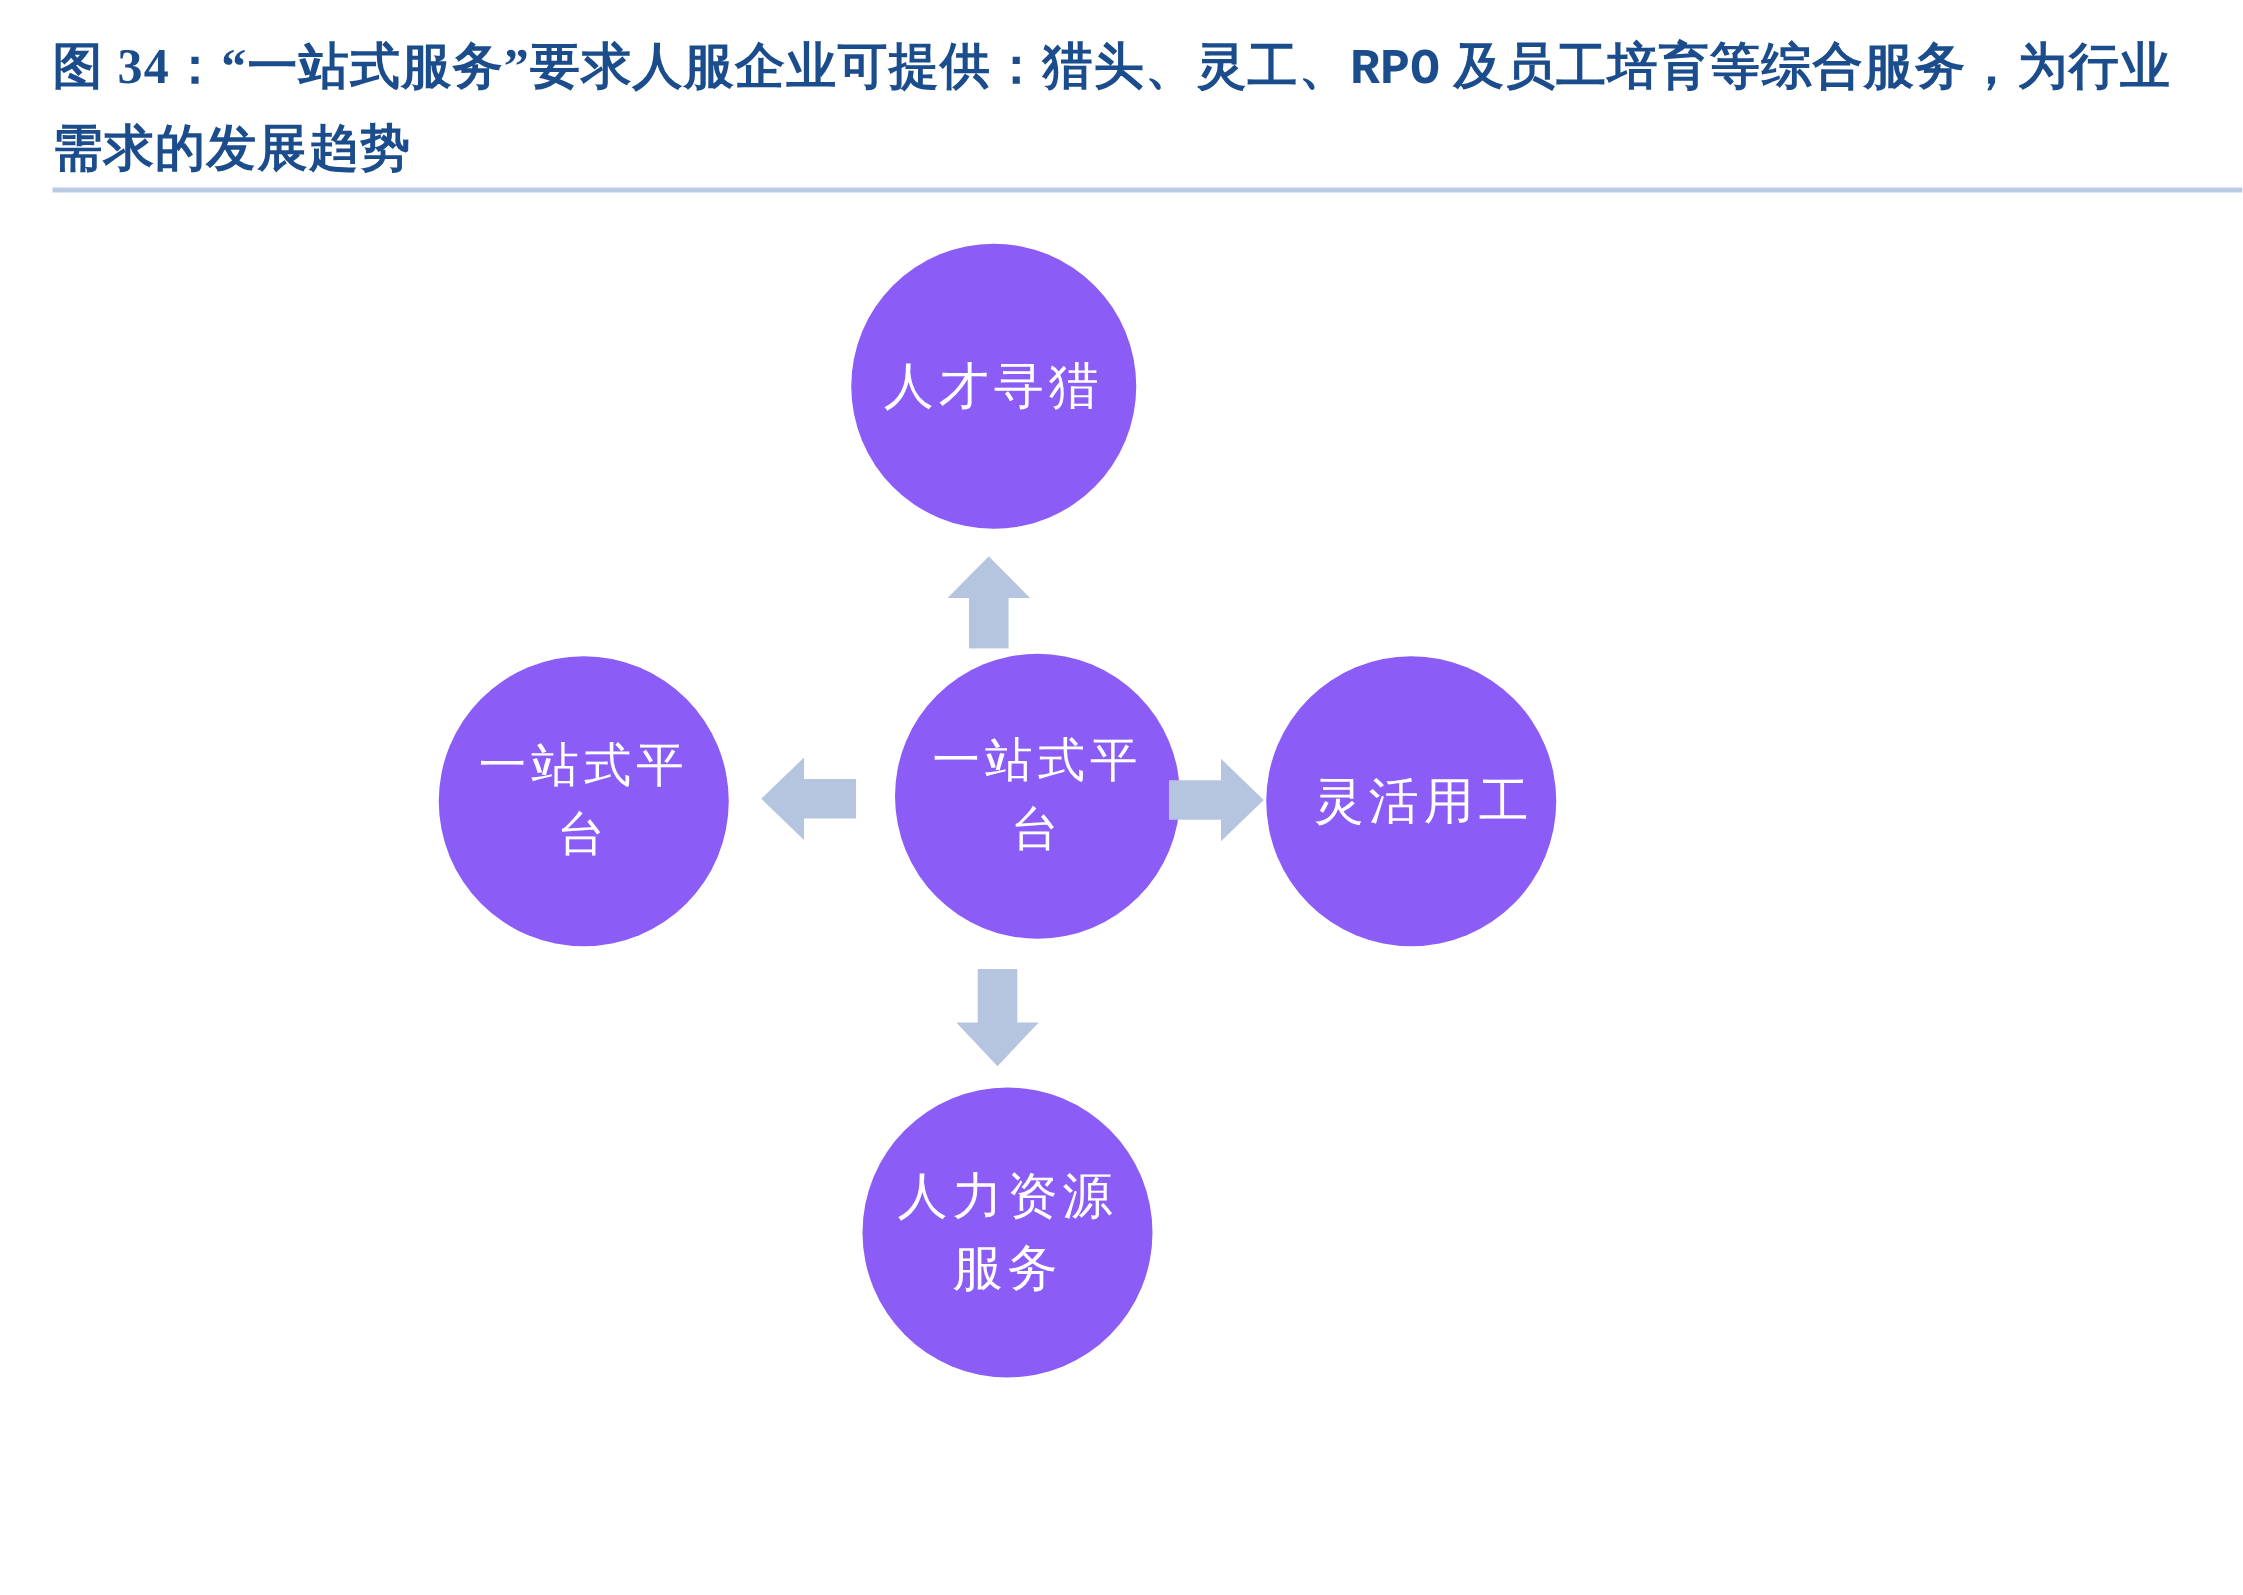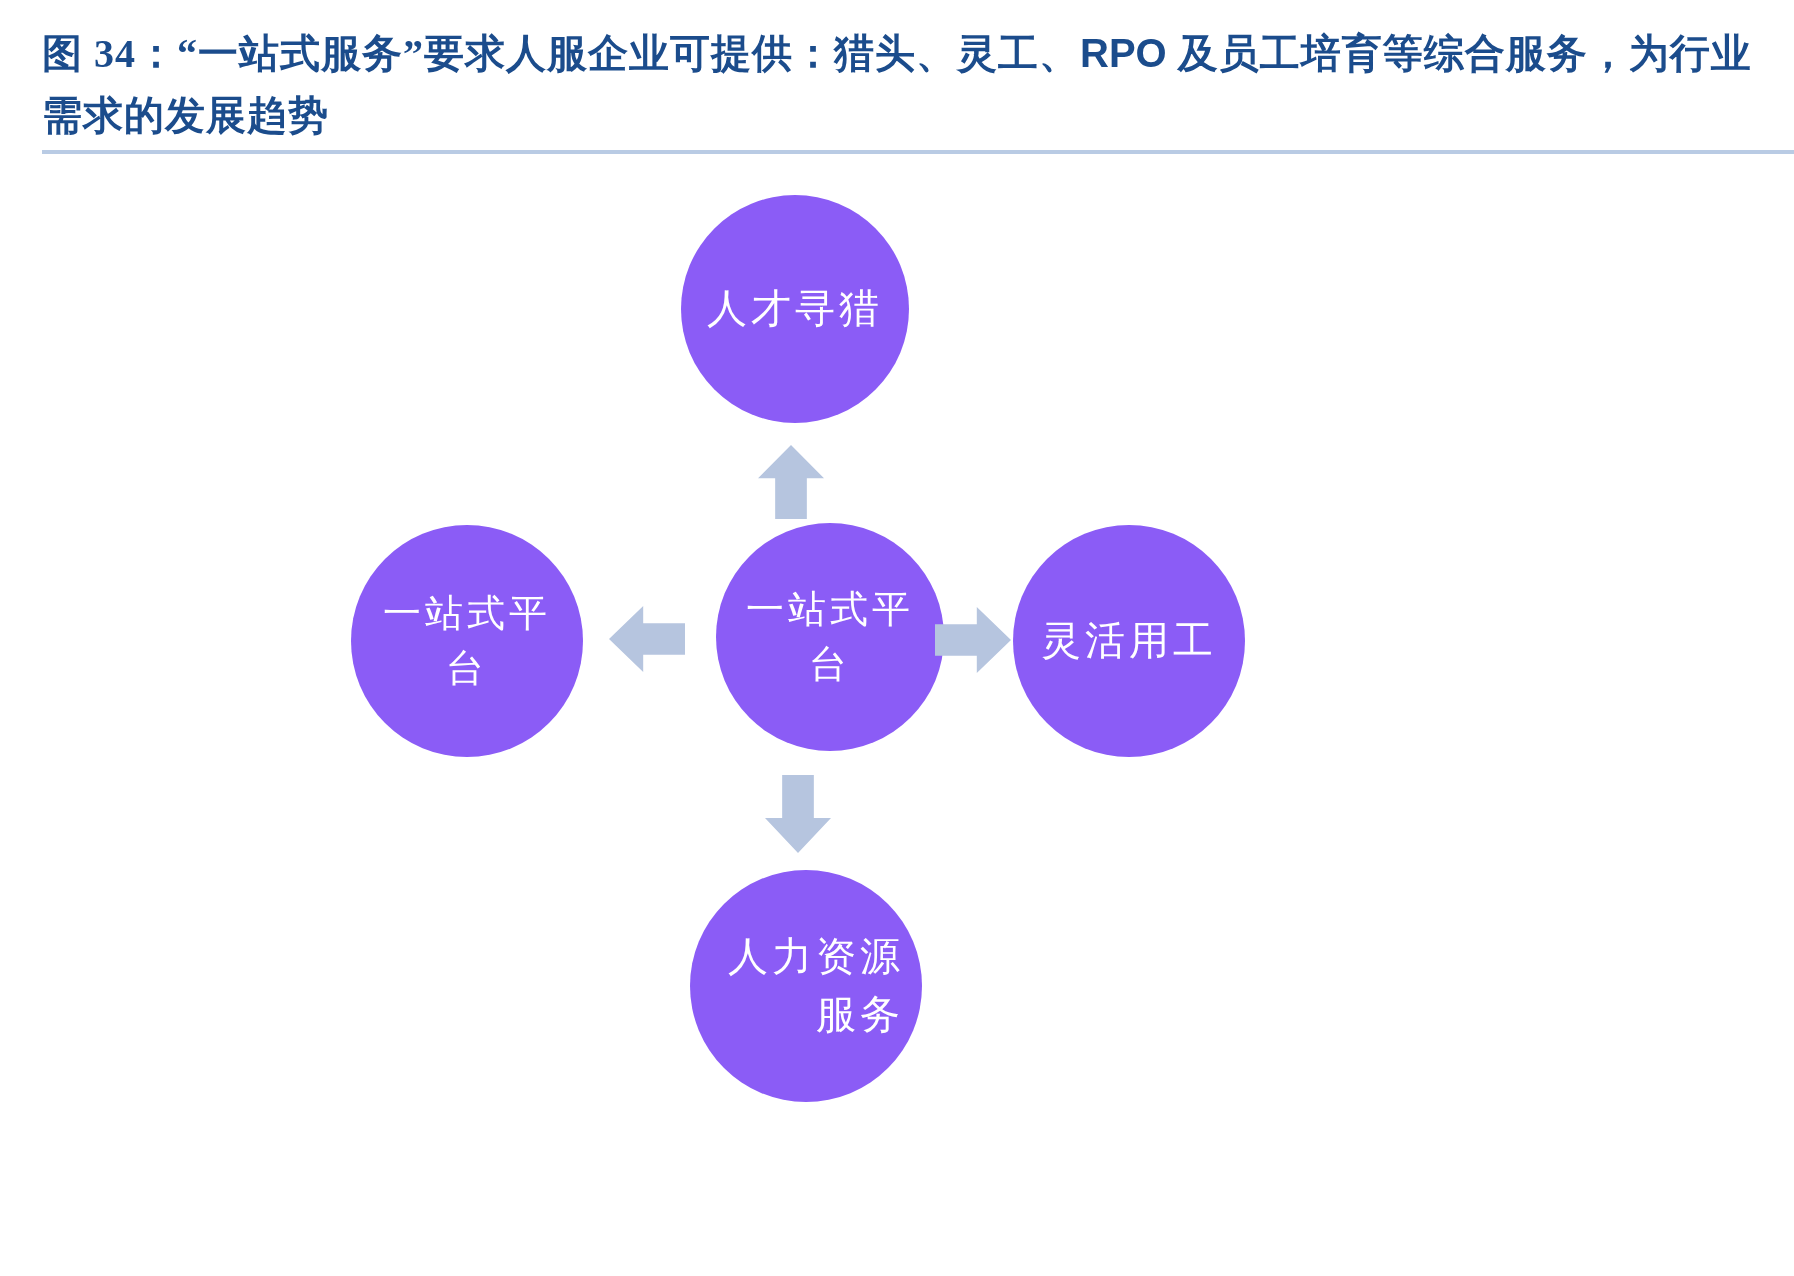--- a/index.html
+++ b/index.html
@@ -29,21 +29,21 @@
     top: 22px;
     width: 1730px;
     color: #1B4C8C;
     font-size: 40px;
     font-weight: bold;
     line-height: 1.55;
     letter-spacing: 1px;
     font-family: "Liberation Serif", "DejaVu Serif", serif;
   }
   #title-block .rpo {
-    font-family: Liberation Sans, sans-serif;
+    font-family: Liberation Mono, monospace;
     font-weight: bold;
     letter-spacing: 0px;
   }
   #title-rule {
     position: absolute;
     left: 42px;
     top: 150px;
     width: 1752px;
     height: 4px;
     background: #B9CBE4;
@@ -73,22 +73,22 @@
     font-family: "Liberation Serif", "DejaVu Serif", serif;
     box-sizing: border-box;
     padding: 0 18px;
   }
   .node .label { display: block; width: 100%; }
 
   
   #node-top     { left: 681px; top:  35px; width: 228px; height: 228px; }
   #node-center  { left: 716px; top: 363px; width: 228px; height: 228px; }
   #node-left    { left: 351px; top: 365px; width: 232px; height: 232px; }
-  #node-right   { left: 1013px; top: 365px; width: 232px; height: 232px; }
-  #node-bottom  { left: 690px; top: 710px; width: 232px; height: 232px; text-align: right; }
+  #node-right   { left: 1013px; top: 365px; width: 232px; height: 232px; text-align: right; }
+  #node-bottom  { left: 690px; top: 710px; width: 232px; height: 232px; }
 
   #node-center  { font-size: 38px; }
   #node-left    { font-size: 38px; }
 
   
   .arrow {
     position: absolute;
     background: #B6C5DF;
   }
   .arrow-up {

